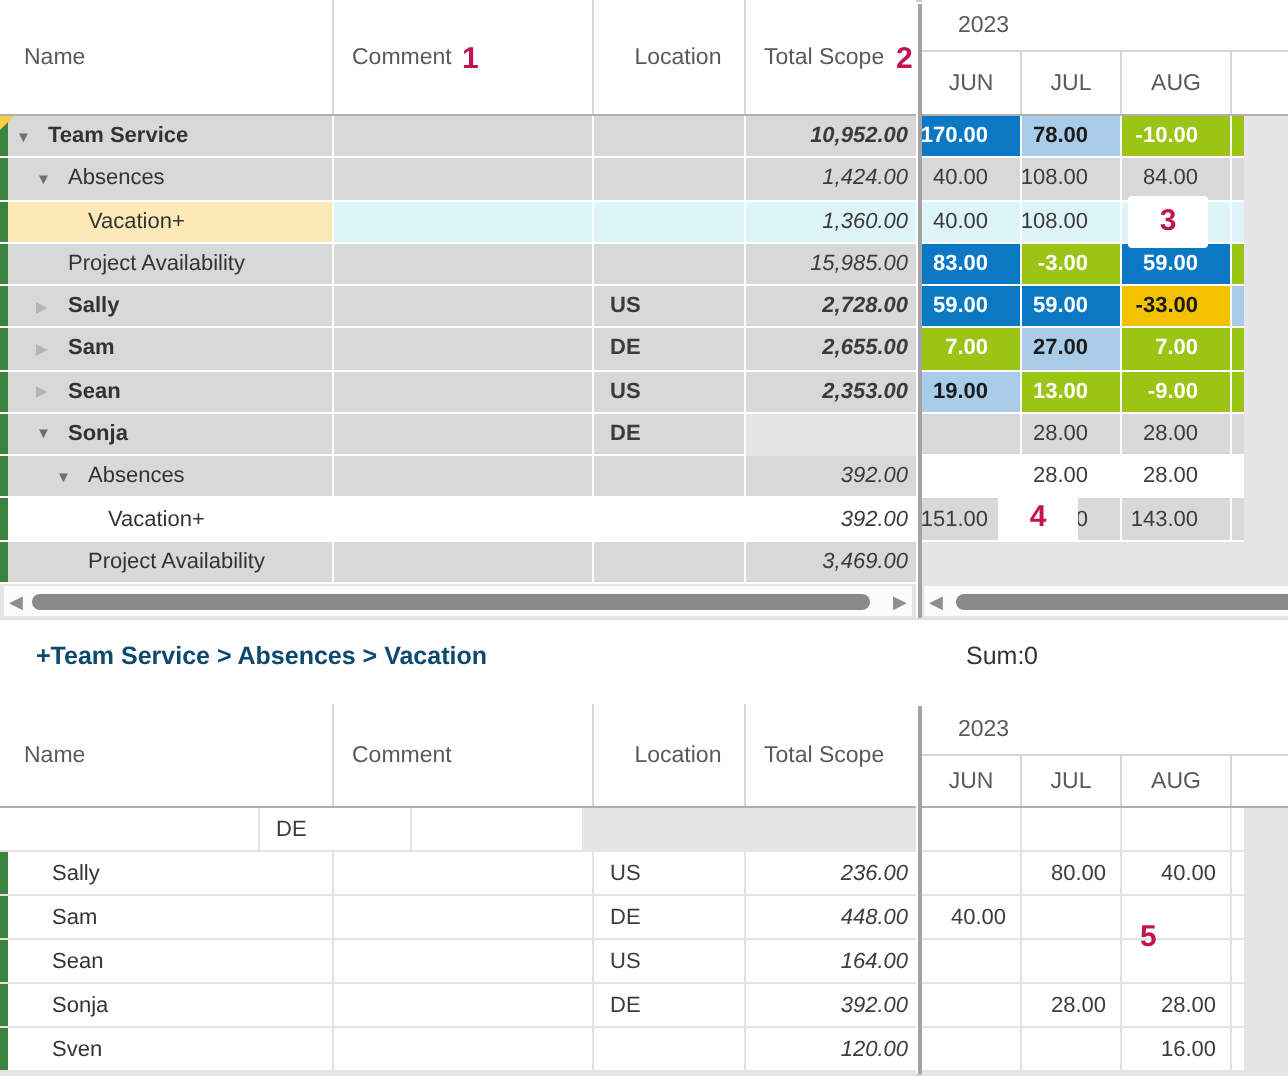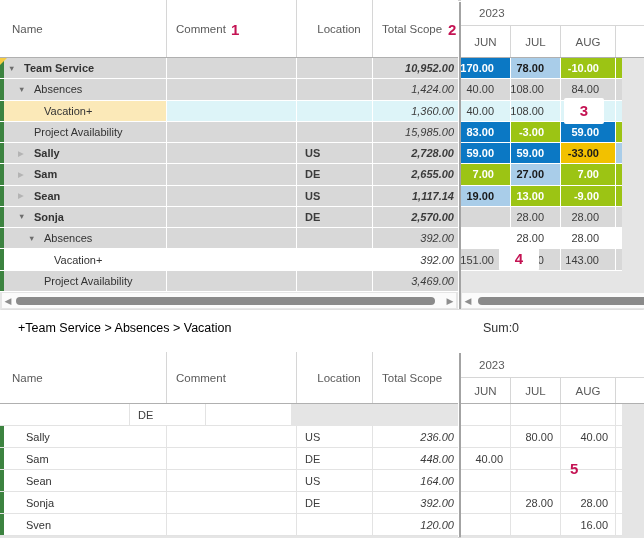--- a/index.html
+++ b/index.html
@@ -84,21 +84,21 @@
   #sbar-left{left:2px;width:454px;}
   #sbar-right{left:462px;width:182px;}
   .sb-arrow{flex:0 0 12px;font-size:9px;color:#8e8e8e;display:flex;align-items:center;justify-content:center;}
   .sb-track{flex:1;height:8px;display:flex;align-items:center;}
   .sb-thumb{height:8px;background:var(--scrollbar-thumb);border-radius:4px;}
   #sbar-left .sb-thumb{width:97.5%;margin-left:2px;}
   #sbar-right .sb-thumb{width:100%;margin-left:4px;border-radius:4px 0 0 4px;}
 
   
   #mid-band{position:absolute;left:0;top:310px;width:644px;height:42px;background:#fff;}
-  #breadcrumb{position:absolute;left:18px;top:11px;font-size:12.5px;color:#000000;}
+  #breadcrumb{position:absolute;left:18px;top:11px;font-size:12.5px;color:#0c4a6e;font-weight:bold;}
   #sum-label{position:absolute;left:483px;top:11px;font-size:12.5px;color:#333;}
   #sum-value{position:absolute;left:512px;top:11px;font-size:12.5px;color:#333;}
 
   
   .ann{position:absolute;color:var(--annotation-pink);font-weight:700;font-size:15px;line-height:16px;z-index:6;}
   .ann.boxed{background:#fff;display:flex;align-items:center;justify-content:center;border-radius:2px;}
 </style>
 </head>
 <body>
 
@@ -182,31 +182,30 @@
           <div class="cell tcell bg-gray b">2,655.00</div>
         </div>
         <div class="trow">
           <div class="cell ncell bg-gray" style="padding-left: 18px;">
             <span class="strip"></span>
             <span class="arrow arr-col">▶</span>
             <span class="nm b">Sean</span>
           </div>
           <div class="cell ccell bg-gray"></div>
           <div class="cell lcell bg-gray b">US</div>
-          <div class="cell tcell bg-gray b">1,117.14</div>
+          <div class="cell tcell bg-gray b">2,353.00</div>
         </div>
         <div class="trow">
           <div class="cell ncell bg-gray" style="padding-left: 18px;">
             <span class="strip"></span>
             <span class="arrow arr-exp">▼</span>
             <span class="nm b">Sonja</span>
           </div>
           <div class="cell ccell bg-gray"></div>
           <div class="cell lcell bg-gray b">DE</div>
-          <div class="cell tcell bg-gray b">2,570.00</div>
         </div>
         <div class="trow">
           <div class="cell ncell bg-gray" style="padding-left: 28px;">
             <span class="strip"></span>
             <span class="arrow arr-exp">▼</span>
             <span class="nm">Absences</span>
           </div>
           <div class="cell ccell bg-gray"></div>
           <div class="cell lcell bg-gray"></div>
           <div class="cell tcell bg-gray">392.00</div>

